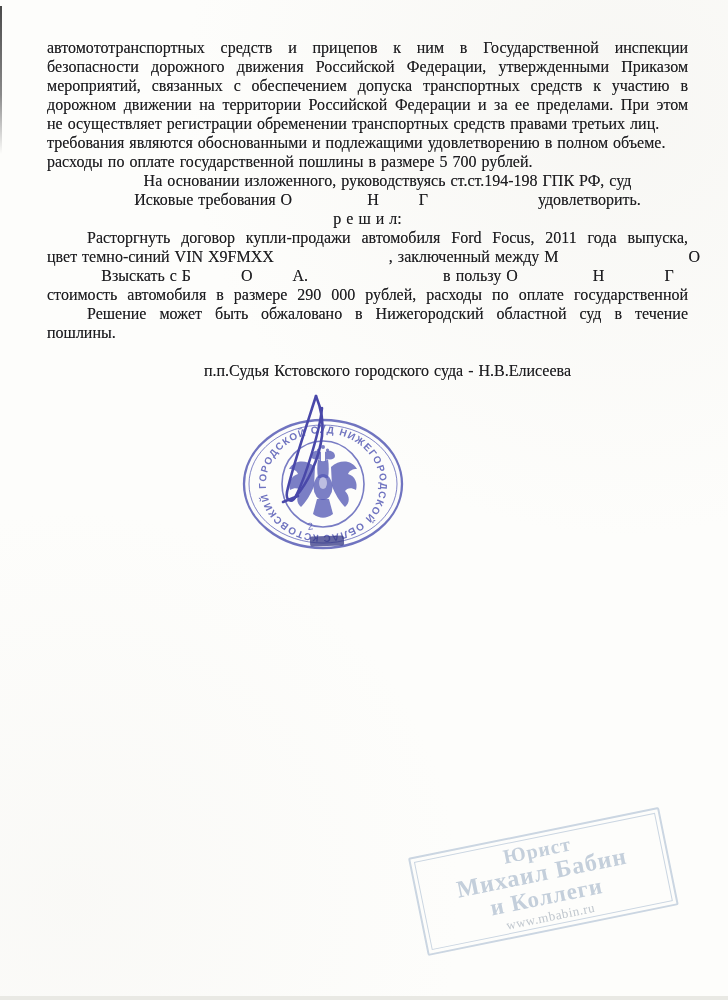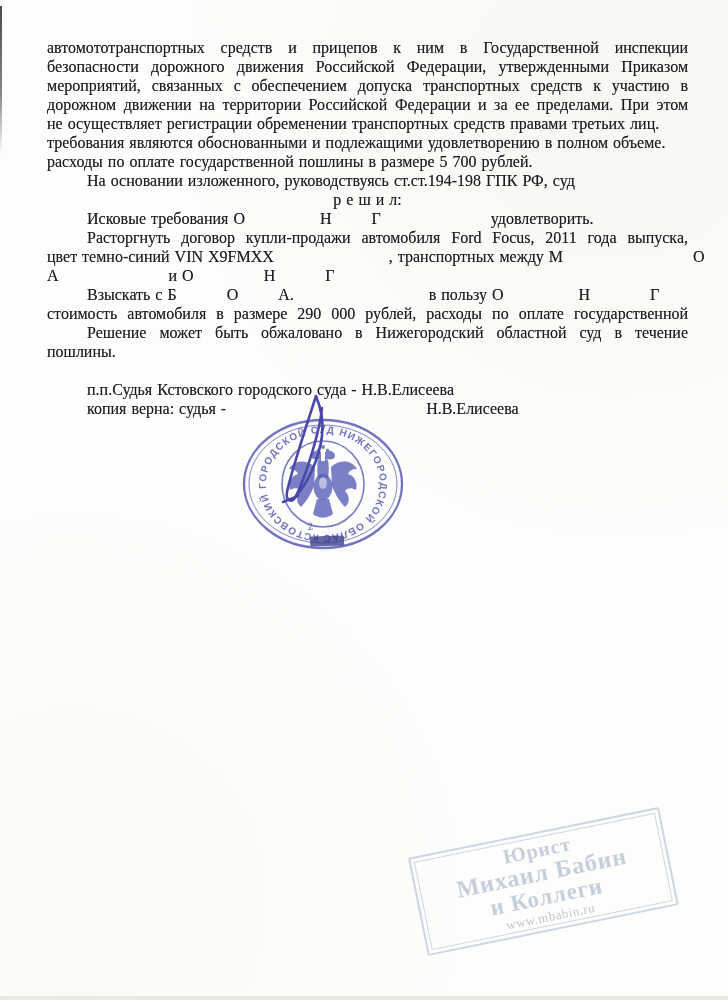--- a/index.html
+++ b/index.html
@@ -16,21 +16,21 @@
   }
   .textblock{
     position:absolute;left:47px;top:38px;width:641px;
     font-size:16px;line-height:19px;color:#1d1d20;
     text-shadow:0 0 .5px rgba(25,25,30,.55);
     word-spacing:1px;
   }
   .line{min-height:19px;}
   .line.justify{text-align:justify;text-align-last:justify;}
   .line.center{text-align:center;}
-  .line.indent{padding-left:40px;}
+  .line.indent{padding-left:40px;text-align:center;}
   .line.pre{white-space:pre;}
   
   .seal{
     position:absolute;left:238px;top:390px;width:170px;height:168px;
     mix-blend-mode:multiply;opacity:.93;
   }
   .seal svg{filter:blur(.3px);}
   
   .watermark{
     position:absolute;left:408px;top:858px;width:252px;height:96px;
@@ -65,32 +65,30 @@
 
   <div class="textblock">
       <div class="line justify">автомототранспортных средств и прицепов к ним в Государственной инспекции</div>
       <div class="line justify">безопасности дорожного движения Российской Федерации, утвержденными Приказом</div>
       <div class="line justify">мероприятий, связанных с обеспечением допуска транспортных средств к участию в</div>
       <div class="line justify">дорожном движении на территории Российской Федерации и за ее пределами. При этом</div>
       <div class="line left">не осуществляет регистрации обременении транспортных средств правами третьих лиц.</div>
       <div class="line left">требования являются обоснованными и подлежащими удовлетворению в полном объеме.</div>
       <div class="line left">расходы по оплате государственной пошлины в размере 5 700 рублей.</div>
       <div class="line left indent">На основании изложенного, руководствуясь ст.ст.194-198 ГПК РФ, суд</div>
+      <div class="line left indent pre">Исковые требования О               Н        Г                      удовлетворить.</div>
       <div class="line center">р е ш и л:</div>
-      <div class="line left indent pre">Исковые требования О               Н        Г                      удовлетворить.</div>
       <div class="line justify indent">Расторгнуть договор купли-продажи автомобиля Ford Focus, 2011 года выпуска,</div>
-      <div class="line left pre">цвет темно-синий VIN X9FMXX                       , транспортных между М                          О</div>
-      <div class="line left pre">А                      и О              Н          Г</div>
+      <div class="line left pre">цвет темно-синий VIN X9FMXX                       , заключенный между М                          О</div>
       <div class="line left indent pre">Взыскать с Б          О        А.                           в пользу О               Н            Г</div>
       <div class="line justify">стоимость автомобиля в размере 290 000 рублей, расходы по оплате государственной</div>
       <div class="line justify indent">Решение может быть обжаловано в Нижегородский областной суд в течение</div>
       <div class="line left">пошлины.</div>
       <div class="line left"></div>
       <div class="line left indent">п.п.Судья Кстовского городского суда - Н.В.Елисеева</div>
-      <div class="line left indent pre">копия верна: судья -                                        Н.В.Елисеева</div>
     </div>
 
   <div class="seal">
     <svg width="170" height="168" viewBox="0 0 170 168" xmlns="http://www.w3.org/2000/svg">
       <g>
         <ellipse cx="85" cy="94" rx="79" ry="64" fill="none" stroke="var(--seal)" stroke-width="2.3" opacity=".85"></ellipse>
         <ellipse cx="85" cy="94" rx="74" ry="59" fill="none" stroke="var(--seal)" stroke-width="1" opacity=".75"></ellipse>
         <ellipse cx="85" cy="94" rx="41" ry="43" fill="none" stroke="var(--seal)" stroke-width="1.6" opacity=".8"></ellipse>
       </g>
       <path id="sealTextPath" d="M85,145 A57,51 0 0 1 85,43 A57,51 0 0 1 85,145" fill="none"></path>

